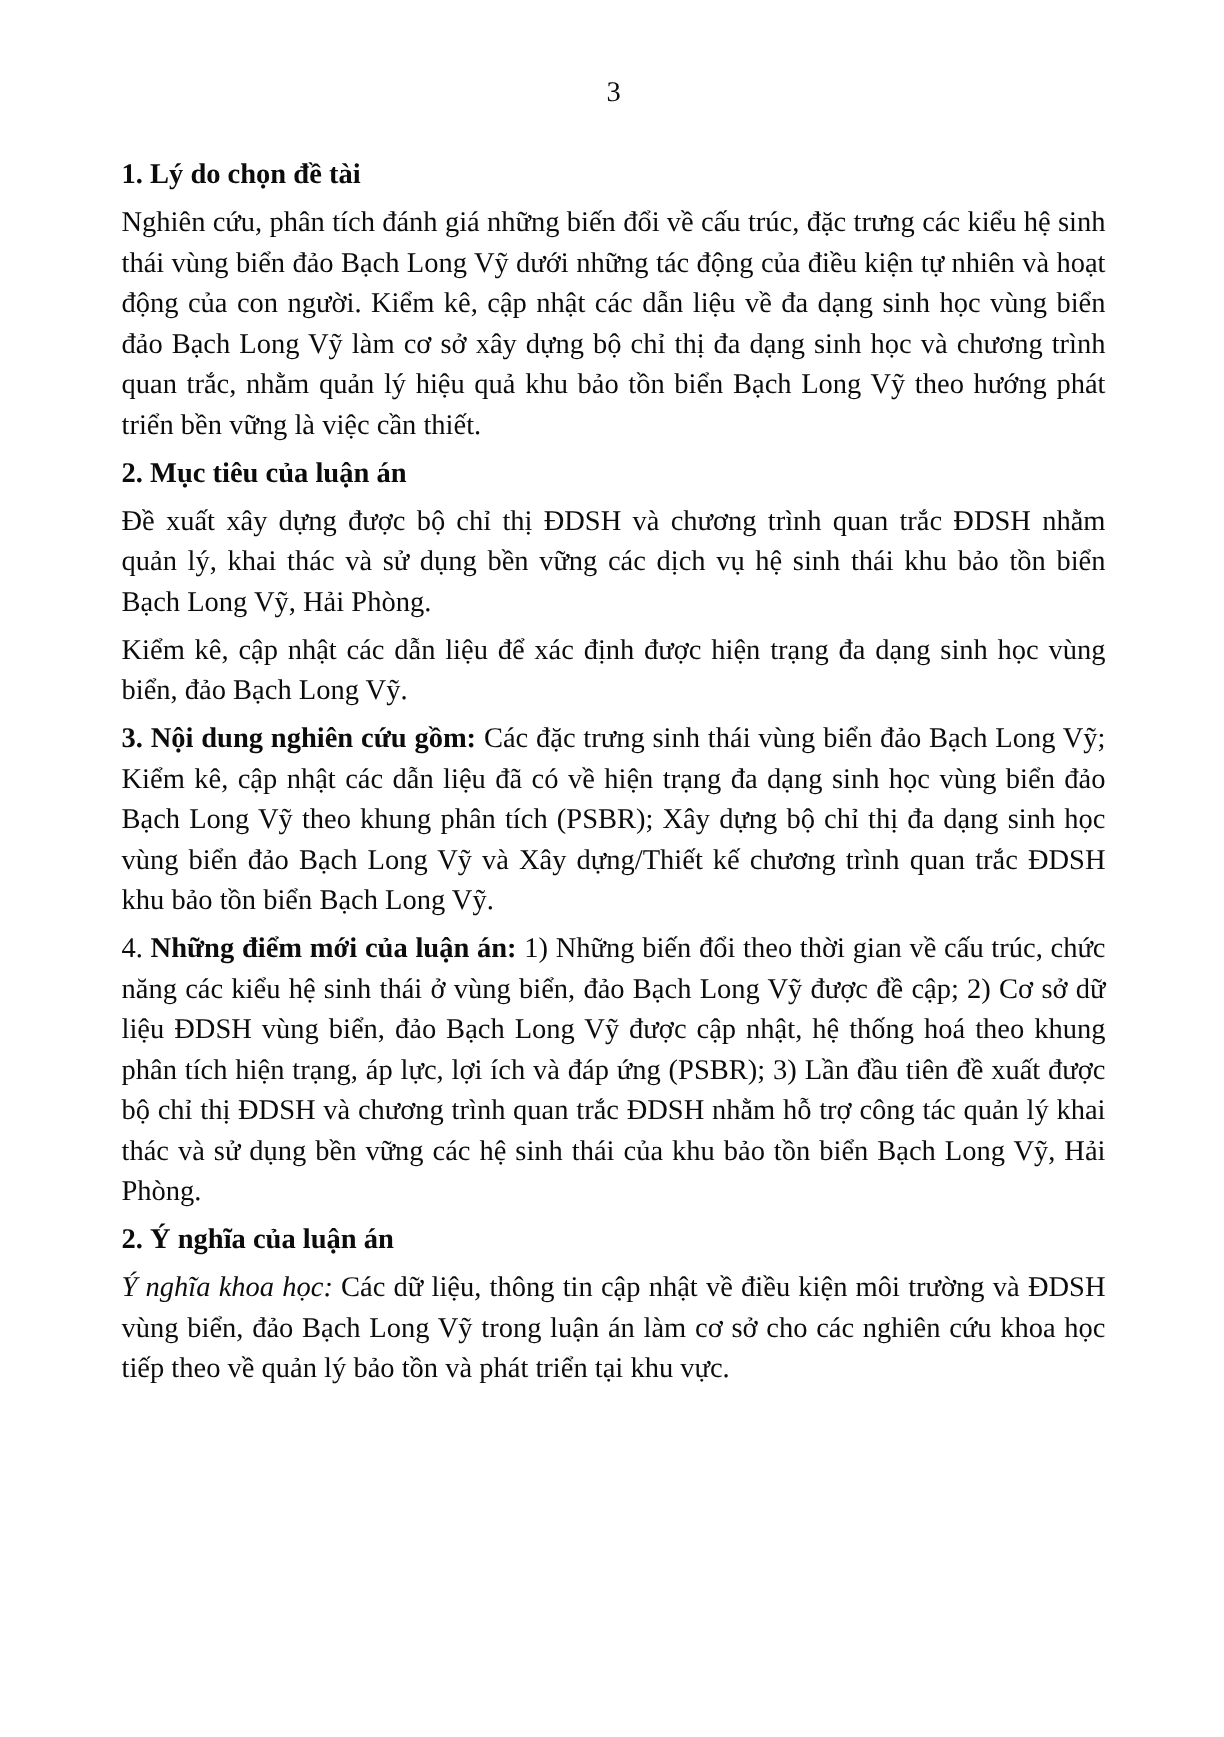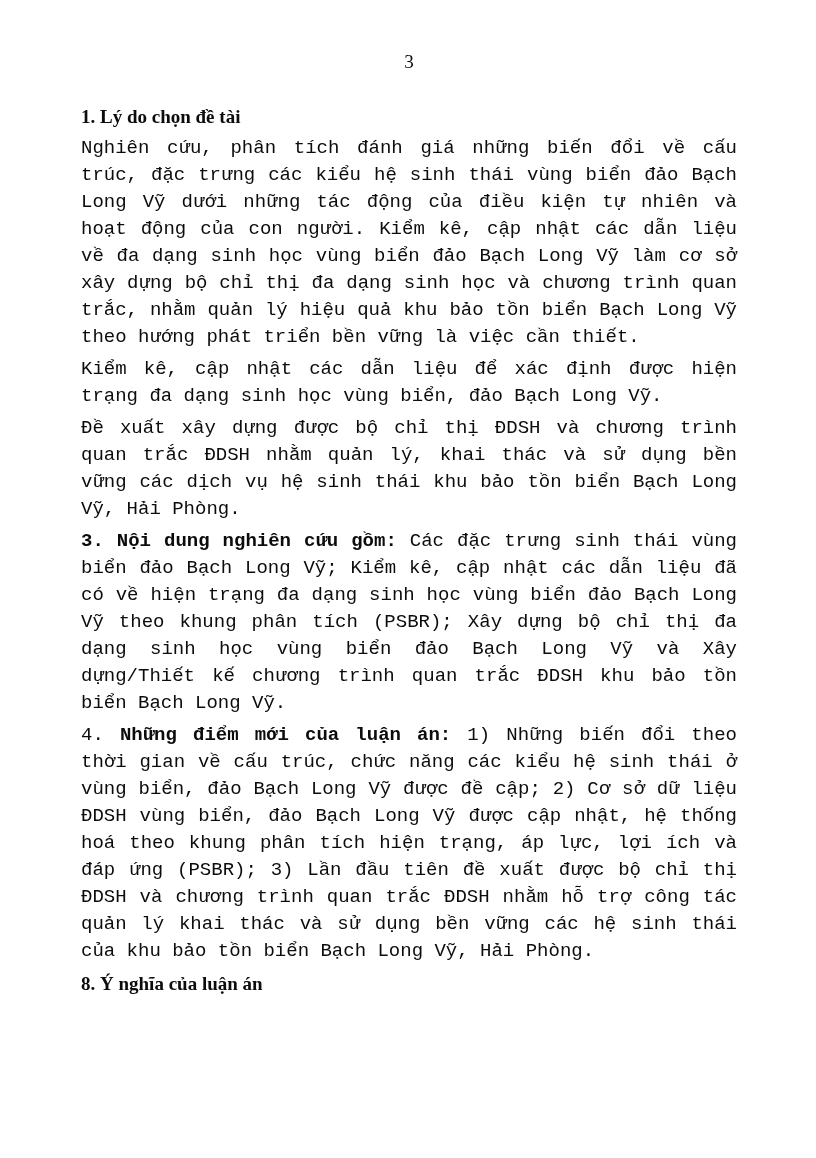--- a/index.html
+++ b/index.html
@@ -27,43 +27,44 @@
     }
     .heading {
       font-weight: bold;
       font-size: 19px;
       line-height: 27px;
       margin: 3px 0 5px 0;
     }
     .para {
       text-align: justify;
       margin: 4px 0 5px 0;
-      font-family: Liberation Mono, monospace;
     }
     .run-bold { font-weight: bold; }
     .run-italic { font-style: italic; }
   </style>
 </head>
 <body>
 
 <div class="page">
 
   <div class="page-number">3</div>
 
   <div class="heading">1. Lý do chọn đề tài</div>
 
   <p class="para"><span>Nghiên cứu, phân tích đánh giá những biến đổi về cấu trúc, đặc trưng các kiểu hệ sinh thái vùng biển đảo Bạch Long Vỹ dưới những tác động của điều kiện tự nhiên và hoạt động của con người. Kiểm kê, cập nhật các dẫn liệu về đa dạng sinh học vùng biển đảo Bạch Long Vỹ làm cơ sở xây dựng bộ chỉ thị đa dạng sinh học và chương trình quan trắc, nhằm quản lý hiệu quả khu bảo tồn biển Bạch Long Vỹ theo hướng phát triển bền vững là việc cần thiết.</span></p>
 
 
+  <div class="heading">2. Mục tiêu của luận án</div>
 
 
+  <p class="para"><span>Đề xuất xây dựng được bộ chỉ thị ĐDSH và chương trình quan trắc ĐDSH nhằm quản lý, khai thác và sử dụng bền vững các dịch vụ hệ sinh thái khu bảo tồn biển Bạch Long Vỹ, Hải Phòng.</span></p>
+
   <p class="para"><span>Kiểm kê, cập nhật các dẫn liệu để xác định được hiện trạng đa dạng sinh học vùng biển, đảo Bạch Long Vỹ.</span></p>
-
-  <p class="para"><span>Đề xuất xây dựng được bộ chỉ thị ĐDSH và chương trình quan trắc ĐDSH nhằm quản lý, khai thác và sử dụng bền vững các dịch vụ hệ sinh thái khu bảo tồn biển Bạch Long Vỹ, Hải Phòng.</span></p>
 
   <p class="para"><span class="run-bold">3. Nội dung nghiên cứu gồm:</span><span> Các đặc trưng sinh thái vùng biển đảo Bạch Long Vỹ; Kiểm kê, cập nhật các dẫn liệu đã có về hiện trạng đa dạng sinh học vùng biển đảo Bạch Long Vỹ theo khung phân tích (PSBR); Xây dựng bộ chỉ thị đa dạng sinh học vùng biển đảo Bạch Long Vỹ và Xây dựng/Thiết kế chương trình quan trắc ĐDSH khu bảo tồn biển Bạch Long Vỹ.</span></p>
 
   <p class="para"><span>4. </span><span class="run-bold">Những điểm mới của luận án:</span><span> 1) Những biến đổi theo thời gian về cấu trúc, chức năng các kiểu hệ sinh thái ở vùng biển, đảo Bạch Long Vỹ được đề cập; 2) Cơ sở dữ liệu ĐDSH vùng biển, đảo Bạch Long Vỹ được cập nhật, hệ thống hoá theo khung phân tích hiện trạng, áp lực, lợi ích và đáp ứng (PSBR); 3) Lần đầu tiên đề xuất được bộ chỉ thị ĐDSH và chương trình quan trắc ĐDSH nhằm hỗ trợ công tác quản lý khai thác và sử dụng bền vững các hệ sinh thái của khu bảo tồn biển Bạch Long Vỹ, Hải Phòng.</span></p>
 
-  <div class="heading">8. Ý nghĩa của luận án</div>
+  <div class="heading">2. Ý nghĩa của luận án</div>
 
+  <p class="para"><span class="run-italic">Ý nghĩa khoa học:</span><span> Các dữ liệu, thông tin cập nhật về điều kiện môi trường và ĐDSH vùng biển, đảo Bạch Long Vỹ trong luận án làm cơ sở cho các nghiên cứu khoa học tiếp theo về quản lý bảo tồn và phát triển tại khu vực.</span></p>
 
 </div>
 
 </body></html>

